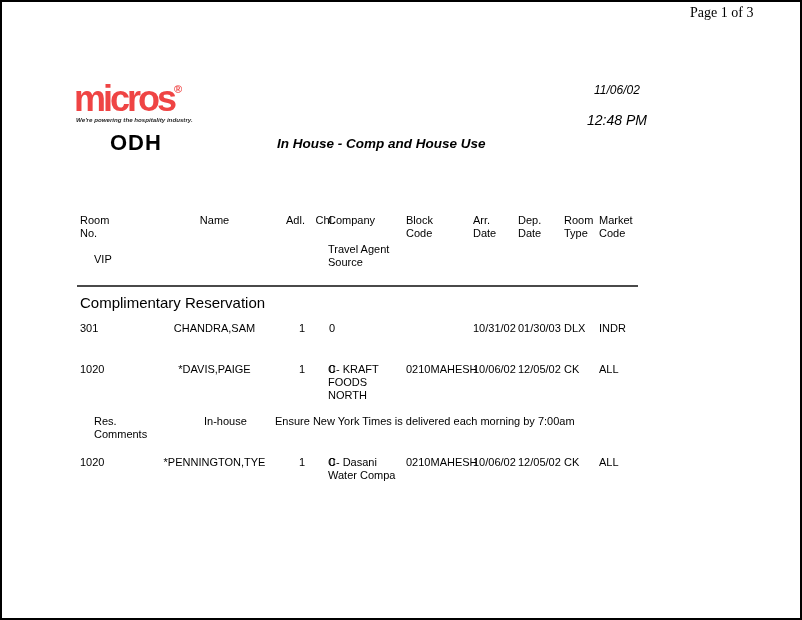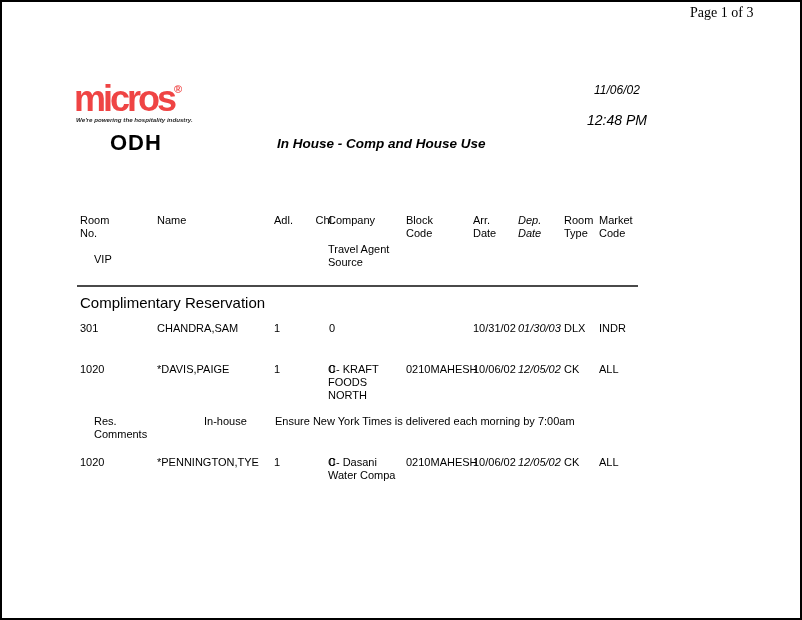--- a/index.html
+++ b/index.html
@@ -51,27 +51,27 @@
     top:134px;left:275px;
     font-size:13.5px;font-weight:bold;font-style:italic;
   }
   .row{position:absolute;left:0;width:100%;height:0;}
   .cell{
     position:absolute;top:0;
     font-size:11px;line-height:13px;
     white-space:pre-line;
   }
   .c-room {left:78px;width:70px;}
-  .c-name {left:155px;width:115px;}
-  .c-adl  {left:272px;width:31px;text-align:left;}
+  .c-name {left:155px;width:115px;text-align:center;}
+  .c-adl  {left:272px;width:31px;text-align:right;}
   .c-chl  {left:307px;width:26px;text-align:right;}
   .c-comp {left:326px;width:68px;}
   .c-block{left:404px;width:66px;}
   .c-arr  {left:471px;width:45px;}
-  .c-dep  {left:516px;width:45px;font-style:italic;}
+  .c-dep  {left:516px;width:45px;}
   .c-rt   {left:562px;width:34px;}
   .c-mkt  {left:597px;width:42px;}
   .c-vip  {left:92px;}
   .c-cmt-label{left:92px;width:60px;}
   .c-cmt-type{left:202px;width:80px;}
   .c-cmt-text{left:273px;width:470px;}
   .rule{
     position:absolute;left:75px;top:283px;width:561px;height:0;
     border-top:2px solid #4a4a4a;
   }

